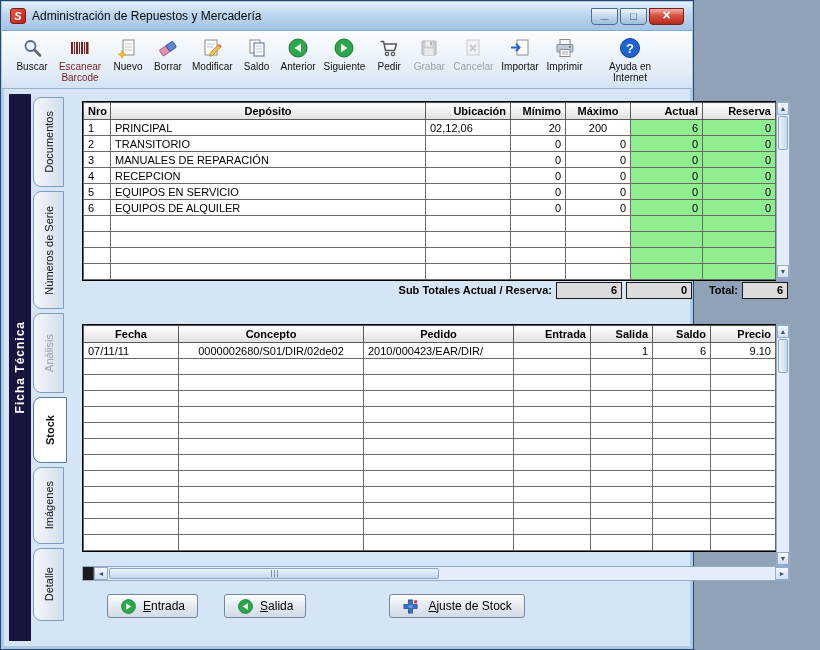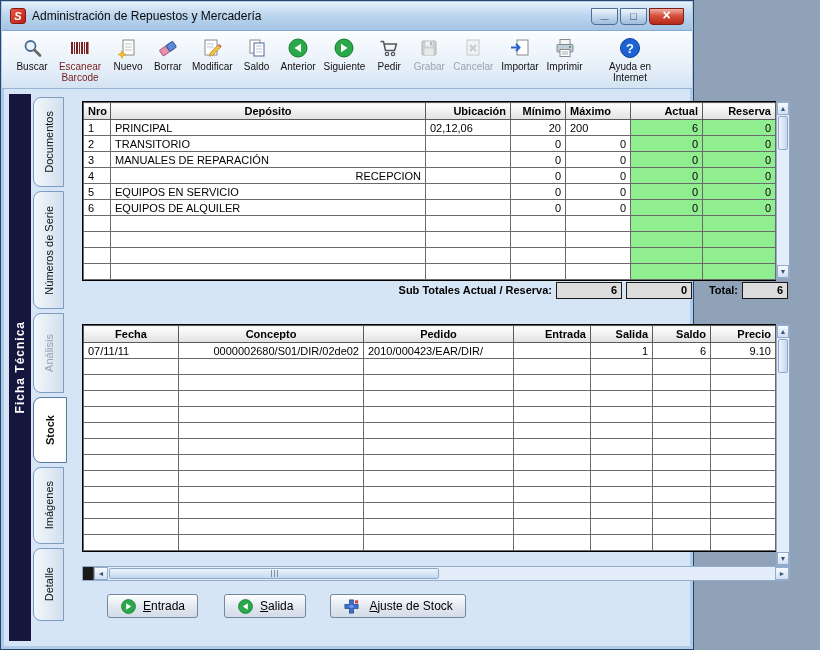--- a/index.html
+++ b/index.html
@@ -274,32 +274,32 @@
             <col style="width:65px">
             <col style="width:72px">
             <col style="width:73px">
           </colgroup>
           <thead>
             <tr>
               <th style="text-align:center">Nro</th>
               <th style="text-align:center">Depósito</th>
               <th style="text-align:right">Ubicación</th>
               <th style="text-align:right">Mínimo</th>
-              <th style="text-align:left">Máximo</th>
+              <th style="text-align:center">Máximo</th>
               <th style="text-align:right">Actual</th>
               <th style="text-align:right">Reserva</th>
             </tr>
           </thead>
           <tbody>
             <tr>
               <td style="text-align:left">1</td>
               <td style="text-align:left">PRINCIPAL</td>
               <td style="text-align:left">02,12,06</td>
               <td style="text-align:right">20</td>
-              <td style="text-align:left">200</td>
+              <td style="text-align:center">200</td>
               <td style="text-align:right;background:#90ee90">6</td>
               <td style="text-align:right;background:#90ee90">0</td>
             </tr>
             <tr>
               <td style="text-align:left">2</td>
               <td style="text-align:left">TRANSITORIO</td>
               <td style="text-align:left"></td>
               <td style="text-align:right">0</td>
               <td style="text-align:right">0</td>
               <td style="text-align:right;background:#90ee90">0</td>
@@ -309,21 +309,21 @@
               <td style="text-align:left">3</td>
               <td style="text-align:left">MANUALES DE REPARACIÓN</td>
               <td style="text-align:left"></td>
               <td style="text-align:right">0</td>
               <td style="text-align:right">0</td>
               <td style="text-align:right;background:#90ee90">0</td>
               <td style="text-align:right;background:#90ee90">0</td>
             </tr>
             <tr>
               <td style="text-align:left">4</td>
-              <td style="text-align:right">RECEPCION</td>
+              <td style="text-align:left">RECEPCION</td>
               <td style="text-align:left"></td>
               <td style="text-align:right">0</td>
               <td style="text-align:right">0</td>
               <td style="text-align:right;background:#90ee90">0</td>
               <td style="text-align:right;background:#90ee90">0</td>
             </tr>
             <tr>
               <td style="text-align:left">5</td>
               <td style="text-align:left">EQUIPOS EN SERVICIO</td>
               <td style="text-align:left"></td>
@@ -412,21 +412,21 @@
               <th style="text-align:center">Pedido</th>
               <th style="text-align:right">Entrada</th>
               <th style="text-align:right">Salida</th>
               <th style="text-align:right">Saldo</th>
               <th style="text-align:right">Precio</th>
             </tr>
           </thead>
           <tbody>
             <tr>
               <td style="text-align:left">07/11/11</td>
-              <td style="text-align:right">0000002680/S01/DIR/02de02</td>
+              <td style="text-align:center">0000002680/S01/DIR/02de02</td>
               <td style="text-align:left">2010/000423/EAR/DIR/</td>
               <td style="text-align:right"></td>
               <td style="text-align:right">1</td>
               <td style="text-align:right">6</td>
               <td style="text-align:right">9.10</td>
             </tr>
             <tr>
               <td style="text-align:left"></td>
               <td style="text-align:left"></td>
               <td style="text-align:left"></td>
@@ -568,21 +568,21 @@
         </button>
         <button class="bbtn" style="margin-left: 26px;">
           <span style="display:flex">
             <svg viewBox="0 0 22 22">
               <circle cx="11" cy="11" r="9" fill="#2aa84a" stroke="#157a30"></circle>
               <path d="M14 6.8 L7.5 11 L14 15.2 Z" fill="#fff"></path>
             </svg>
           </span>
           <span class="blabel">Salida</span>
         </button>
-        <button class="bbtn" style="margin-left: 24px; gap: 9px;">
+        <button class="bbtn" style="margin-left: 83px; gap: 9px;">
           <span style="display:flex">
             <svg viewBox="0 0 22 22">
               <rect x="8.5" y="2.5" width="5" height="17" fill="#3a6ed0" stroke="#26498c"></rect>
               <rect x="2.5" y="8.5" width="17" height="5" fill="#3a6ed0" stroke="#26498c"></rect>
               <rect x="8.5" y="8.5" width="5" height="5" fill="#6a96e8"></rect>
               <rect x="15.5" y="3" width="4" height="4" fill="#d84040"></rect>
             </svg>
           </span>
           <span class="blabel">Ajuste de Stock</span>
         </button>

